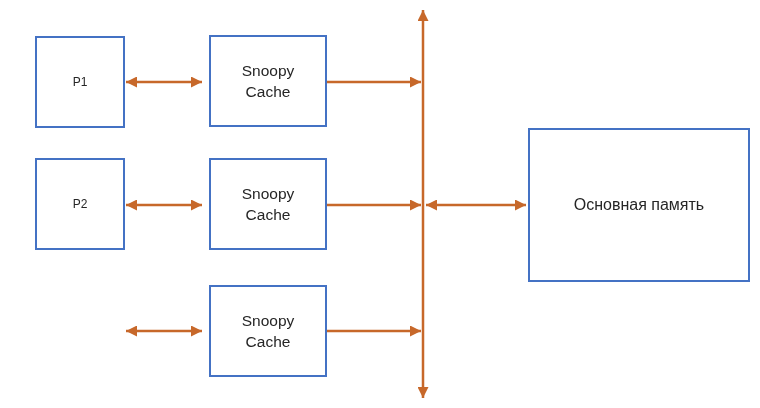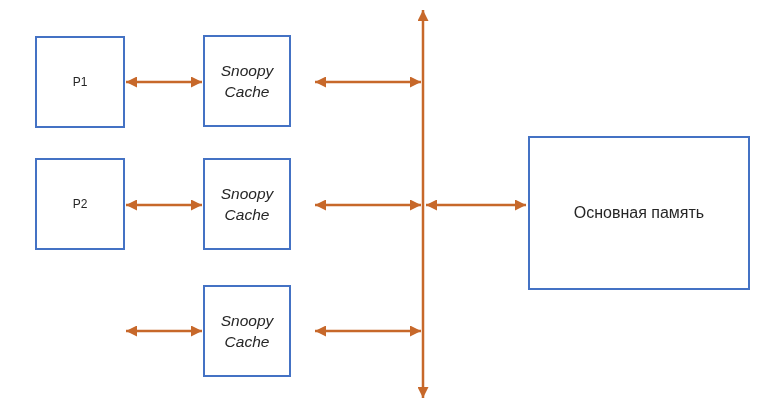--- a/index.html
+++ b/index.html
@@ -20,23 +20,23 @@
     box-sizing: border-box;
     border: 2px solid var(--box-border, #4472C4);
     background: #ffffff;
     display: flex;
     align-items: center;
     justify-content: center;
     text-align: center;
     color: var(--text, #262626);
   }
   .proc-box   { left: 35px;  width: 90px;  height: 92px; font-size: 12px; justify-content: center; }
-  .cache-box  { left: 203px; width: 88px; height: 92px; font-size: 15.5px; line-height: 21px; font-style: italic; }
+  .cache-box  { left: 209px; width: 118px; height: 92px; font-size: 15.5px; line-height: 21px; }
   .cache-box .label { white-space: pre-line; }
-  .mem-box    { left: 528px; top: 128px; width: 222px; height: 154px; font-size: 16px; margin-top: 8px; }
+  .mem-box    { left: 528px; top: 128px; width: 222px; height: 154px; font-size: 16px; }
   .row1 { top: 36px; }
   .row1c{ top: 35px; }
   .row2 { top: 158px; }
   .row3 { top: 285px; }
   #arrow-layer {
     position: absolute;
     left: 0; top: 0;
     width: 760px; height: 408px;
     pointer-events: none;
   }

